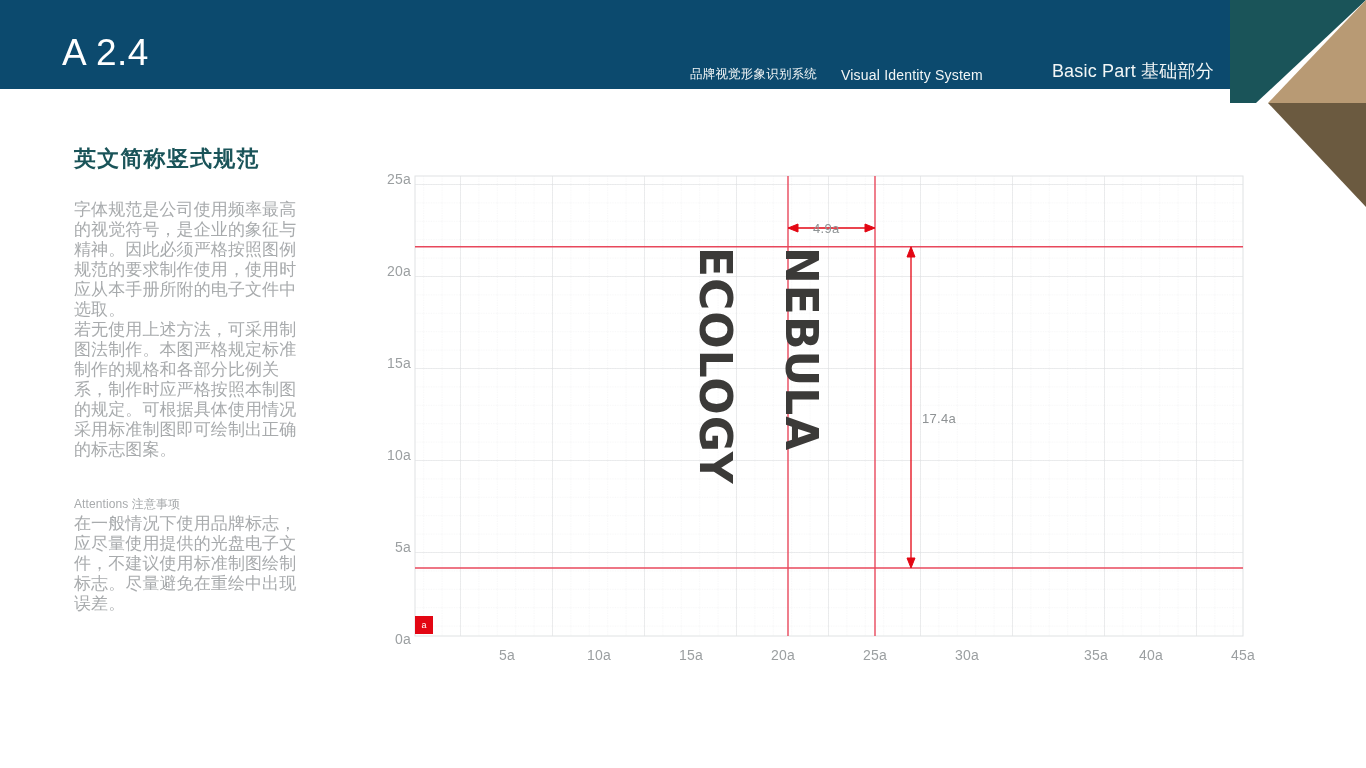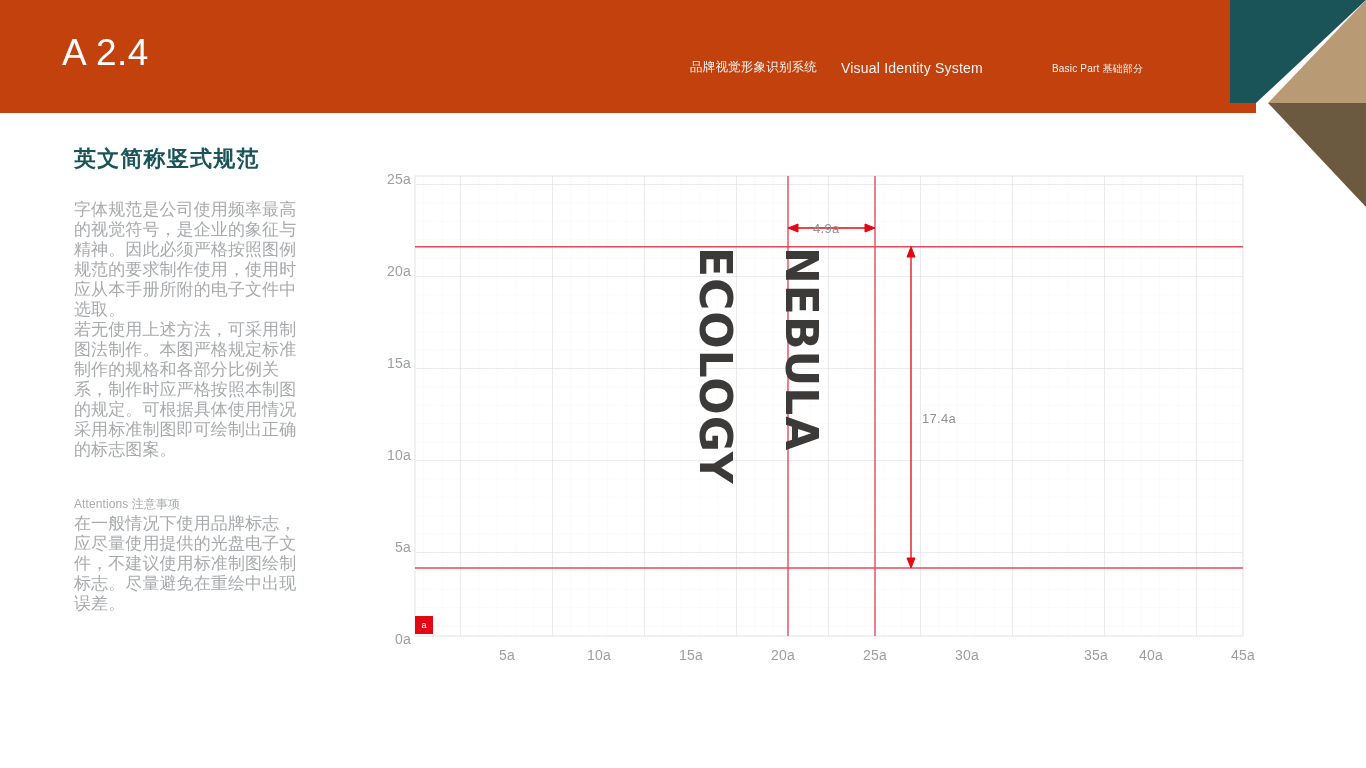--- a/index.html
+++ b/index.html
@@ -12,22 +12,22 @@
   #page {
     position: relative;
     width: 1366px; height: 768px;
     background: #ffffff;
   }
 
   
   #header-bar {
     position: absolute;
     left: 0; top: 0;
-    width: 1256px; height: 113px;
-    background: #c2410c;
+    width: 1256px; height: 89px;
+    background: #0c4a6e;
   }
   #header-code {
     position: absolute;
     left: 62px; top: 34px;
     color: #ffffff;
     font-size: 37px;
     font-weight: 400;
     letter-spacing: 0.5px;
     line-height: 1;
   }
@@ -45,21 +45,21 @@
     letter-spacing: 0.2px;
   }
   .hm-en {
     color: #f2f6f6;
     font-size: 14px;
     letter-spacing: 0.2px;
     margin-left: 13px;
   }
   .hm-part {
     color: #f2f6f6;
-    font-size: 10px;
+    font-size: 18px;
     letter-spacing: 0.2px;
     margin-left: 58px;
   }
 
   
   #corner-chevron {
     position: absolute;
     right: 0; top: 0;
     width: 136px; height: 210px;
     pointer-events: none;

